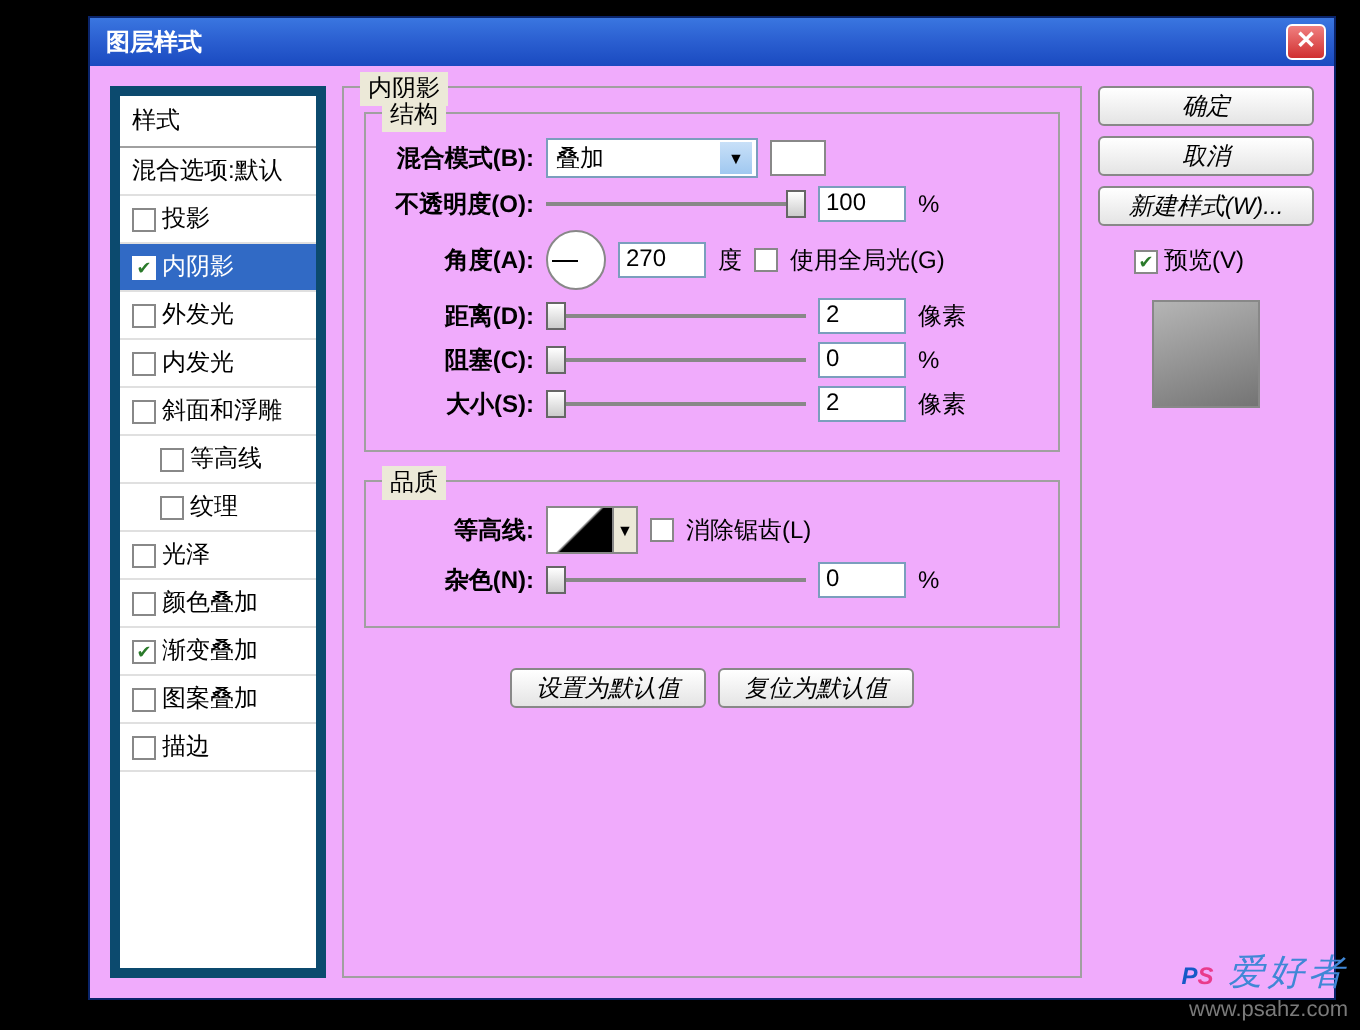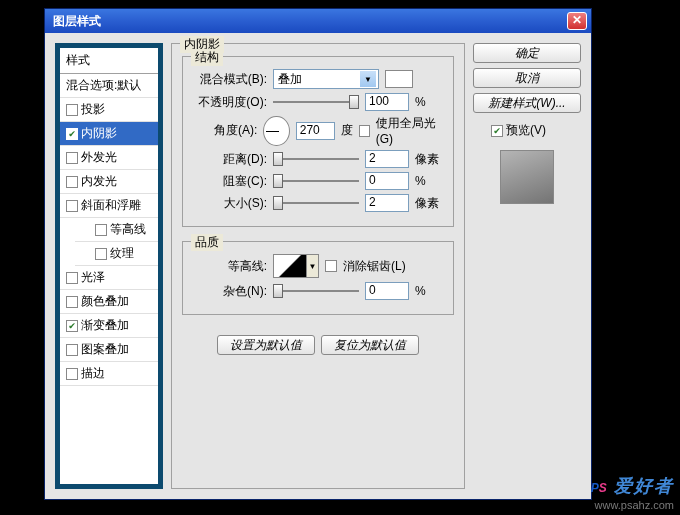--- a/index.html
+++ b/index.html
@@ -1,35 +1,35 @@
 <!DOCTYPE html>
 <html><head>
 <meta charset="utf-8">
 <style>
 * { box-sizing: border-box; margin: 0; padding: 0; font-family: "Microsoft YaHei", SimSun, sans-serif; font-size: 12px; }
 body { background: #000; width: 680px; height: 515px; position: relative; }
-.dialog { position: absolute; left: 44px; top: 8px; width: 548px; height: 492px; background: #e5e5e5; border: 1px solid #0a246a; }
+.dialog { position: absolute; left: 44px; top: 8px; width: 624px; height: 492px; background: #f0abfc; border: 1px solid #0a246a; }
 .titlebar { height: 24px; background: linear-gradient(to bottom, #3a76e0, #2a5ed0 50%, #1a4ac0); display: flex; align-items: center; justify-content: space-between; padding: 0 4px; }
 .titlebar-title { color: #fff; font-weight: bold; padding-left: 4px; }
 .close-btn { width: 20px; height: 18px; background: linear-gradient(to bottom, #f08080, #d03030); border: 1px solid #fff; border-radius: 3px; color: #fff; text-align: center; line-height: 14px; font-weight: bold; cursor: pointer; }
 .content { display: flex; padding: 10px; gap: 8px; height: calc(100% - 24px); }
 .left-panel { width: 108px; border: 5px solid #0c4a6e; background: #fff; }
 .left-header { padding: 4px 6px; border-bottom: 1px solid #a0a0a0; }
 .left-item { padding: 3px 6px; border-bottom: 1px solid #e0e0e0; display: flex; align-items: center; gap: 3px; cursor: pointer; }
 .left-item.selected { background: #316ac5; color: #fff; }
-.left-item.indent { padding-left: 20px; margin-left: 15px; }
+.left-item.indent { padding-left: 20px; }
 .chk { width: 12px; height: 12px; border: 1px solid #888; background: #fff; display: inline-flex; align-items: center; justify-content: center; font-size: 9px; color: #2a7a2a; }
 .left-item.selected .chk { border-color: #fff; }
 .mid-panel { flex: 1; }
 .fieldset { border: 1px solid #a0a0a0; padding: 8px 10px 10px; margin-bottom: 8px; position: relative; }
 .fieldset-title { position: absolute; top: -8px; left: 8px; background: #ece9d8; padding: 0 4px; }
 .fieldset.outer { height: 100%; padding-top: 12px; }
 .inner-wrap { display: flex; flex-direction: column; gap: 6px; height: 100%; }
 .row { display: flex; align-items: center; gap: 6px; margin: 4px 0; }
-.row-label { width: 74px; text-align: right; }
+.row-label { width: 74px; text-align: right; font-weight: bold; }
 .select { width: 106px; height: 20px; border: 1px solid #7b9ebd; background: #fff; display: flex; align-items: center; justify-content: space-between; padding: 0 2px 0 4px; gap: 16px; }
 .select-arrow { width: 16px; height: 16px; background: linear-gradient(#c8e0f8,#a0c8f0); display: flex; align-items: center; justify-content: center; font-size: 8px; }
 .swatch { width: 28px; height: 18px; border: 1px solid #888; background: #fff; }
 .num-input { width: 44px; height: 18px; border: 1px solid #7b9ebd; background: #fff; padding: 0 3px; text-align: left; }
 .slider { flex: 1; height: 18px; position: relative; display: flex; align-items: center; max-width: 130px; }
 .slider-track { height: 2px; background: #888; width: 100%; }
 .slider-thumb { position: absolute; width: 10px; height: 14px; background: linear-gradient(#fff,#ccc); border: 1px solid #666; top: 2px; }
 .angle-dial { width: 30px; height: 30px; border: 1px solid #888; border-radius: 50%; background: #fff; position: relative; }
 .angle-dial::after { content: ''; position: absolute; width: 13px; height: 1px; background: #000; top: 14px; left: 2px; }
 .contour { width: 34px; height: 24px; border: 1px solid #888; background: linear-gradient(135deg, #fff 0%, #fff 48%, #000 52%, #000 100%); }
@@ -37,21 +37,21 @@
 .btn { height: 20px; border: 1px solid #888; border-radius: 3px; background: linear-gradient(#fff,#e4e4e4); padding: 0 12px; cursor: pointer; display: inline-flex; align-items: center; justify-content: center; font-style: italic; }
 .btn-row { display: flex; gap: 6px; margin-top: 6px; justify-content: center; }
 .right-panel { width: 108px; display: flex; flex-direction: column; gap: 5px; align-items: stretch; }
 .right-panel .btn { width: 100%; }
 .preview-box { width: 54px; height: 54px; border: 1px solid #888; background: linear-gradient(160deg, #b5b5b5, #747474); margin: 6px auto; }
 .preview-row { display: flex; align-items: center; gap: 3px; margin-top: 4px; margin-left: 18px; }
 .unit { width: 28px; }
 .watermark { position: absolute; right: 6px; bottom: 4px; text-align: right; font-family: Arial; }
 .watermark .ps { font-size: 26px; font-style: italic; font-weight: bold; }
 .watermark .ps .p { color: #1659c7; } .watermark .ps .s { color: #e93b8b; }
-.watermark .zh { font-size: 18px; color: #4087d6; font-weight: bold; letter-spacing: 2px; }
+.watermark .zh { font-size: 18px; color: #4087d6; font-weight: normal; letter-spacing: 2px; }
 .watermark .url { font-size: 11px; color: #7a7a7a; }
 </style>
 </head>
 <body>
 
 <div class="dialog">
   <div class="titlebar">
     <span class="titlebar-title">图层样式</span>
     <div class="close-btn">✕</div>
   </div>

